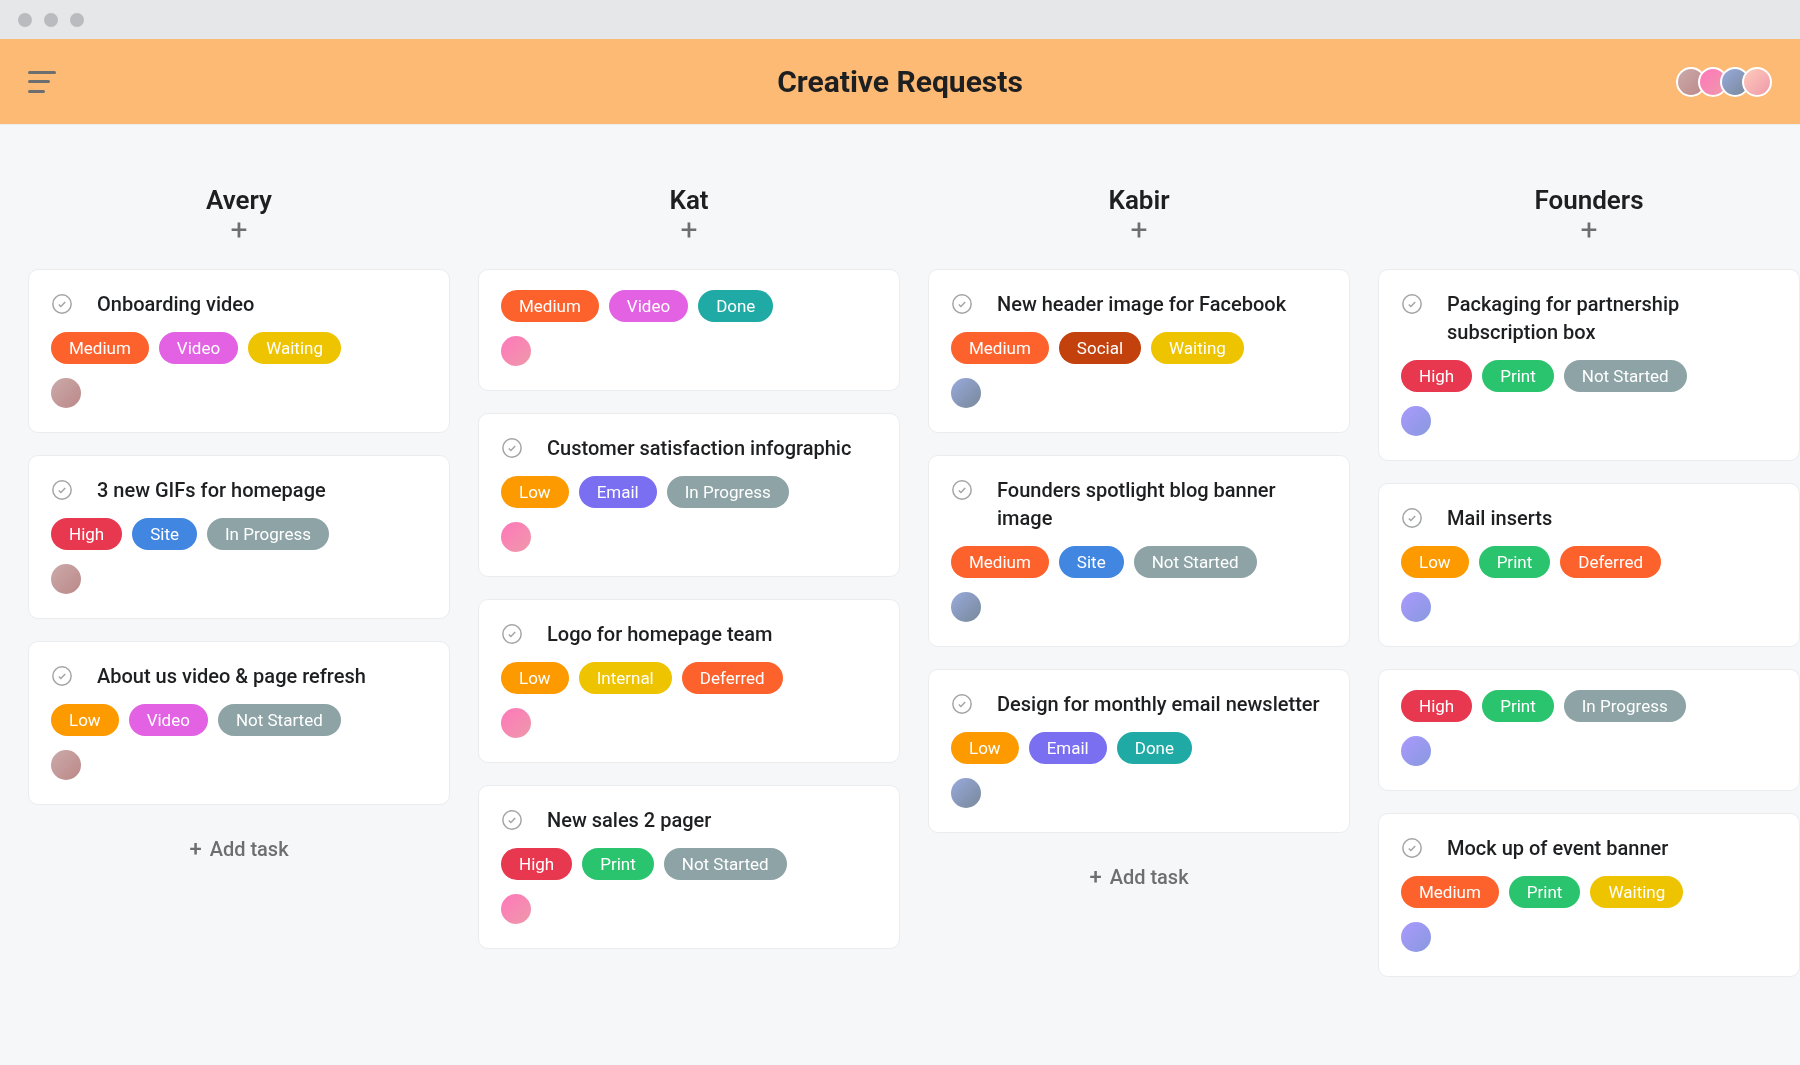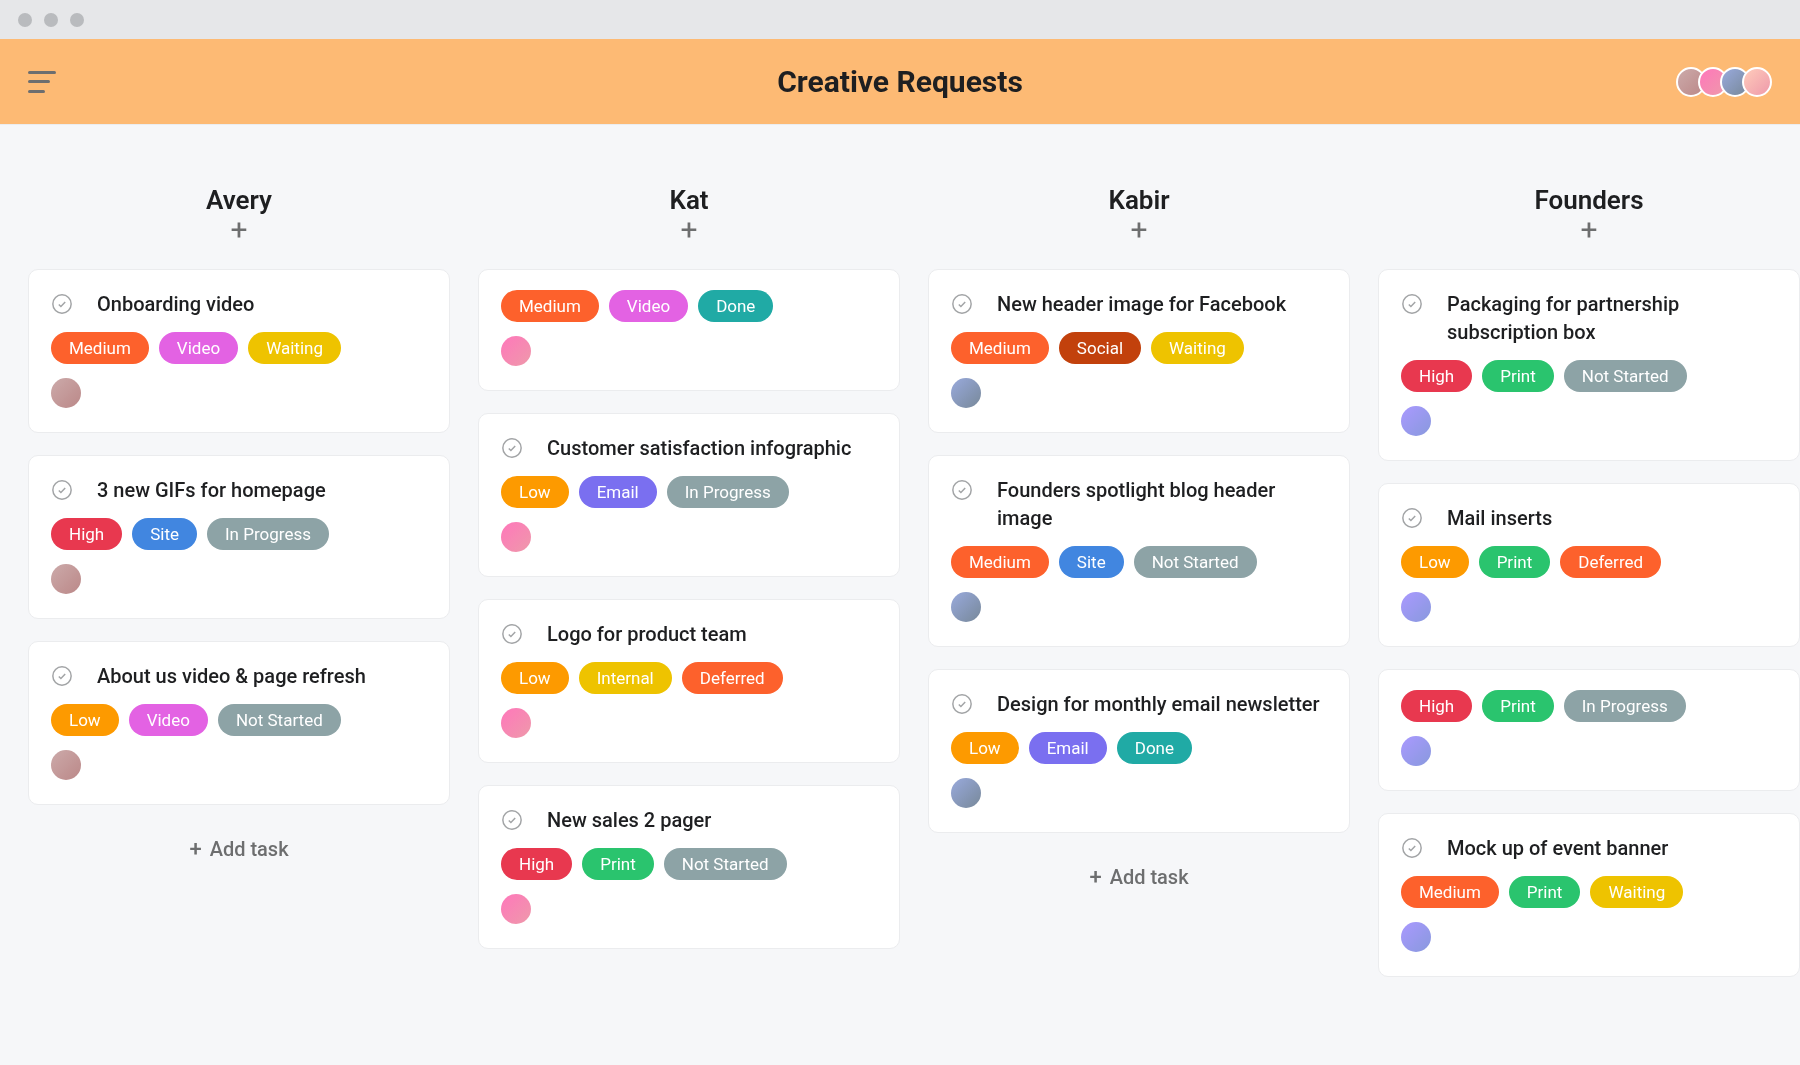--- a/index.html
+++ b/index.html
@@ -131,21 +131,21 @@
         </div><div class="tags">
           <span class="tag" style="background: rgb(253, 154, 0);">Low</span>
           <span class="tag" style="background: rgb(122, 111, 240);">Email</span>
           <span class="tag" style="background: rgb(141, 163, 166);">In Progress</span>
         </div><div class="avatar sm p1"></div></div>
       <div class="card"><div class="title-row">
           <svg class="check" width="22" height="22" viewBox="0 0 24 24" fill="none" stroke="#a2a4a6" stroke-width="1.6">
             <circle cx="12" cy="12" r="10"></circle>
             <path d="M8.5 12.5l2.3 2.3 4.7-5"></path>
           </svg>
-          <span class="ttl">Logo for product team</span>
+          <span class="ttl">Logo for homepage team</span>
         </div><div class="tags">
           <span class="tag" style="background: rgb(253, 154, 0);">Low</span>
           <span class="tag" style="background: rgb(238, 195, 0);">Internal</span>
           <span class="tag" style="background: rgb(253, 97, 44);">Deferred</span>
         </div><div class="avatar sm p1"></div></div>
       <div class="card"><div class="title-row">
           <svg class="check" width="22" height="22" viewBox="0 0 24 24" fill="none" stroke="#a2a4a6" stroke-width="1.6">
             <circle cx="12" cy="12" r="10"></circle>
             <path d="M8.5 12.5l2.3 2.3 4.7-5"></path>
           </svg>
@@ -170,21 +170,21 @@
         </div><div class="tags">
           <span class="tag" style="background: rgb(253, 97, 44);">Medium</span>
           <span class="tag" style="background: #c2410c;">Social</span>
           <span class="tag" style="background: rgb(238, 195, 0);">Waiting</span>
         </div><div class="avatar sm p2"></div></div>
       <div class="card"><div class="title-row">
           <svg class="check" width="22" height="22" viewBox="0 0 24 24" fill="none" stroke="#a2a4a6" stroke-width="1.6">
             <circle cx="12" cy="12" r="10"></circle>
             <path d="M8.5 12.5l2.3 2.3 4.7-5"></path>
           </svg>
-          <span class="ttl">Founders spotlight blog header image</span>
+          <span class="ttl">Founders spotlight blog banner image</span>
         </div><div class="tags">
           <span class="tag" style="background: rgb(253, 97, 44);">Medium</span>
           <span class="tag" style="background: rgb(65, 134, 224);">Site</span>
           <span class="tag" style="background: rgb(141, 163, 166);">Not Started</span>
         </div><div class="avatar sm p2"></div></div>
       <div class="card"><div class="title-row">
           <svg class="check" width="22" height="22" viewBox="0 0 24 24" fill="none" stroke="#a2a4a6" stroke-width="1.6">
             <circle cx="12" cy="12" r="10"></circle>
             <path d="M8.5 12.5l2.3 2.3 4.7-5"></path>
           </svg>

